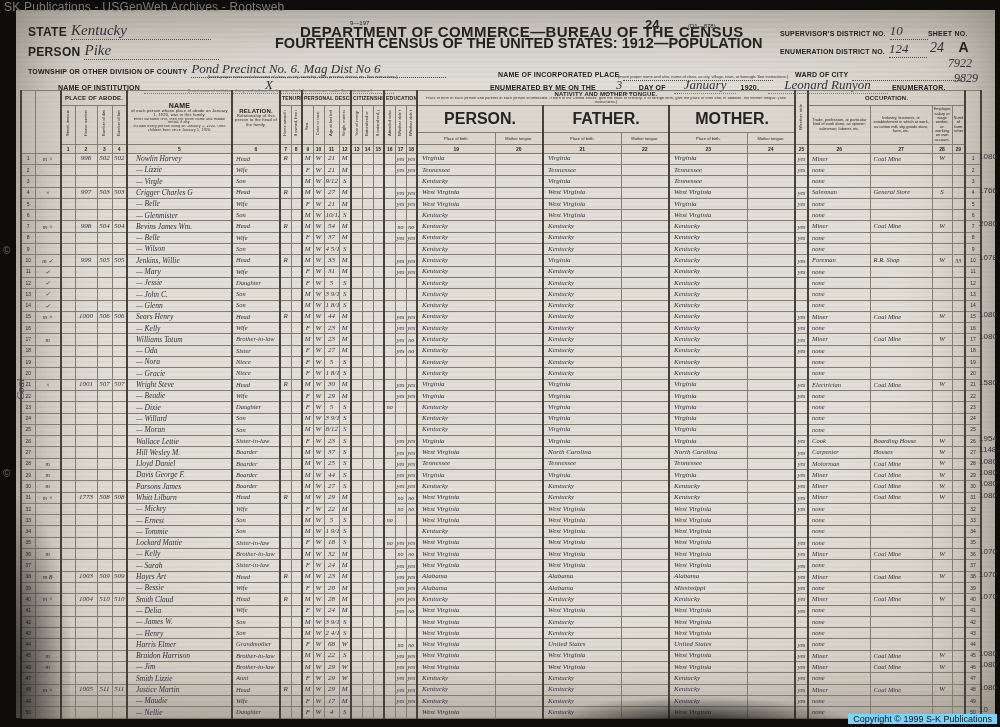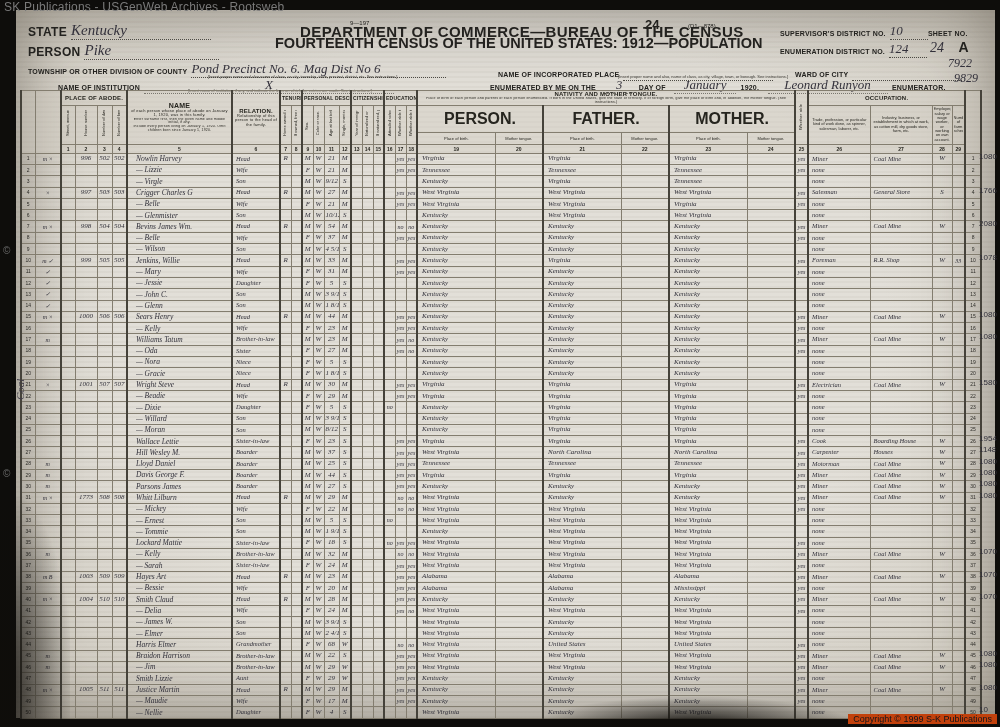--- a/index.html
+++ b/index.html
@@ -7,21 +7,21 @@
        font-family:"Liberation Sans",sans-serif;-webkit-font-smoothing:antialiased}
   .wm{position:absolute;left:4px;top:0px;color:#7a7a7a;font-size:12px;letter-spacing:.2px;z-index:5}
   .paper{position:absolute;left:16px;top:10px;width:979px;height:708px;background:#d9d5cd;
          background-image:repeating-linear-gradient(0deg,rgba(90,80,60,.045) 0 2px,transparent 2px 5px),
                           radial-gradient(ellipse at 50% 45%,#e2dfd8 55%,#cfcabf 100%);
          box-shadow:inset 0 0 70px rgba(55,48,35,.5);z-index:1}
   .blob1{position:absolute;left:540px;bottom:0;width:310px;height:30px;z-index:4;
          background:radial-gradient(ellipse at 50% 90%,rgba(15,13,10,.9),rgba(15,13,10,0) 72%)}
   .blob2{position:absolute;left:0;bottom:0;width:70px;height:230px;z-index:4;
          background:radial-gradient(ellipse at 0% 80%,rgba(15,13,10,.85),rgba(15,13,10,0) 75%)}
-  .copyright{position:absolute;right:3px;bottom:3px;background:#c2410c;color:#15151a;
+  .copyright{position:absolute;right:3px;bottom:3px;background:#7dd3fc;color:#15151a;
              font-size:9px;padding:0 5px;z-index:6}
   .margmark{position:absolute;color:#6a6a6a;font-size:10px;z-index:5}
 
   
   .fld{position:absolute;white-space:nowrap;z-index:3;color:#23221f}
   .lab{font-size:12px;font-weight:bold;letter-spacing:.3px;color:#23221f}
   .lab7{font-size:7px;font-weight:bold;letter-spacing:.2px;color:#23221f}
   .ink{font-family:"Liberation Serif",serif;font-style:italic;color:#33313b}
   .line{display:inline-block;border-bottom:1px dotted #4c4a44;margin-left:4px;text-align:left;vertical-align:bottom}
   .note{position:absolute;font-size:4px;color:#3c3a35;white-space:nowrap}
@@ -1669,21 +1669,21 @@
         <td class="c" style="font-size:6px"></td>
         <td class="rn rr bL bR">42<span class="hn"></span></td>
       </tr>
       <tr>
         <td class="rn bL">43</td>
         <td class="c" style="font-size:6px"></td>
         <td class="bL"></td>
         <td class="c"></td>
         <td class="c"></td>
         <td class="c"></td>
-        <td class="nmc bL">— Elmer</td>
+        <td class="nmc bL">— Henry</td>
         <td class="rel bL">Son</td>
         <td class="c bL"></td>
         <td></td>
         <td class="c bL">M</td>
         <td class="c">W</td>
         <td class="c">2 4/12</td>
         <td class="c">S</td>
         <td class="bL"></td>
         <td></td>
         <td></td>

